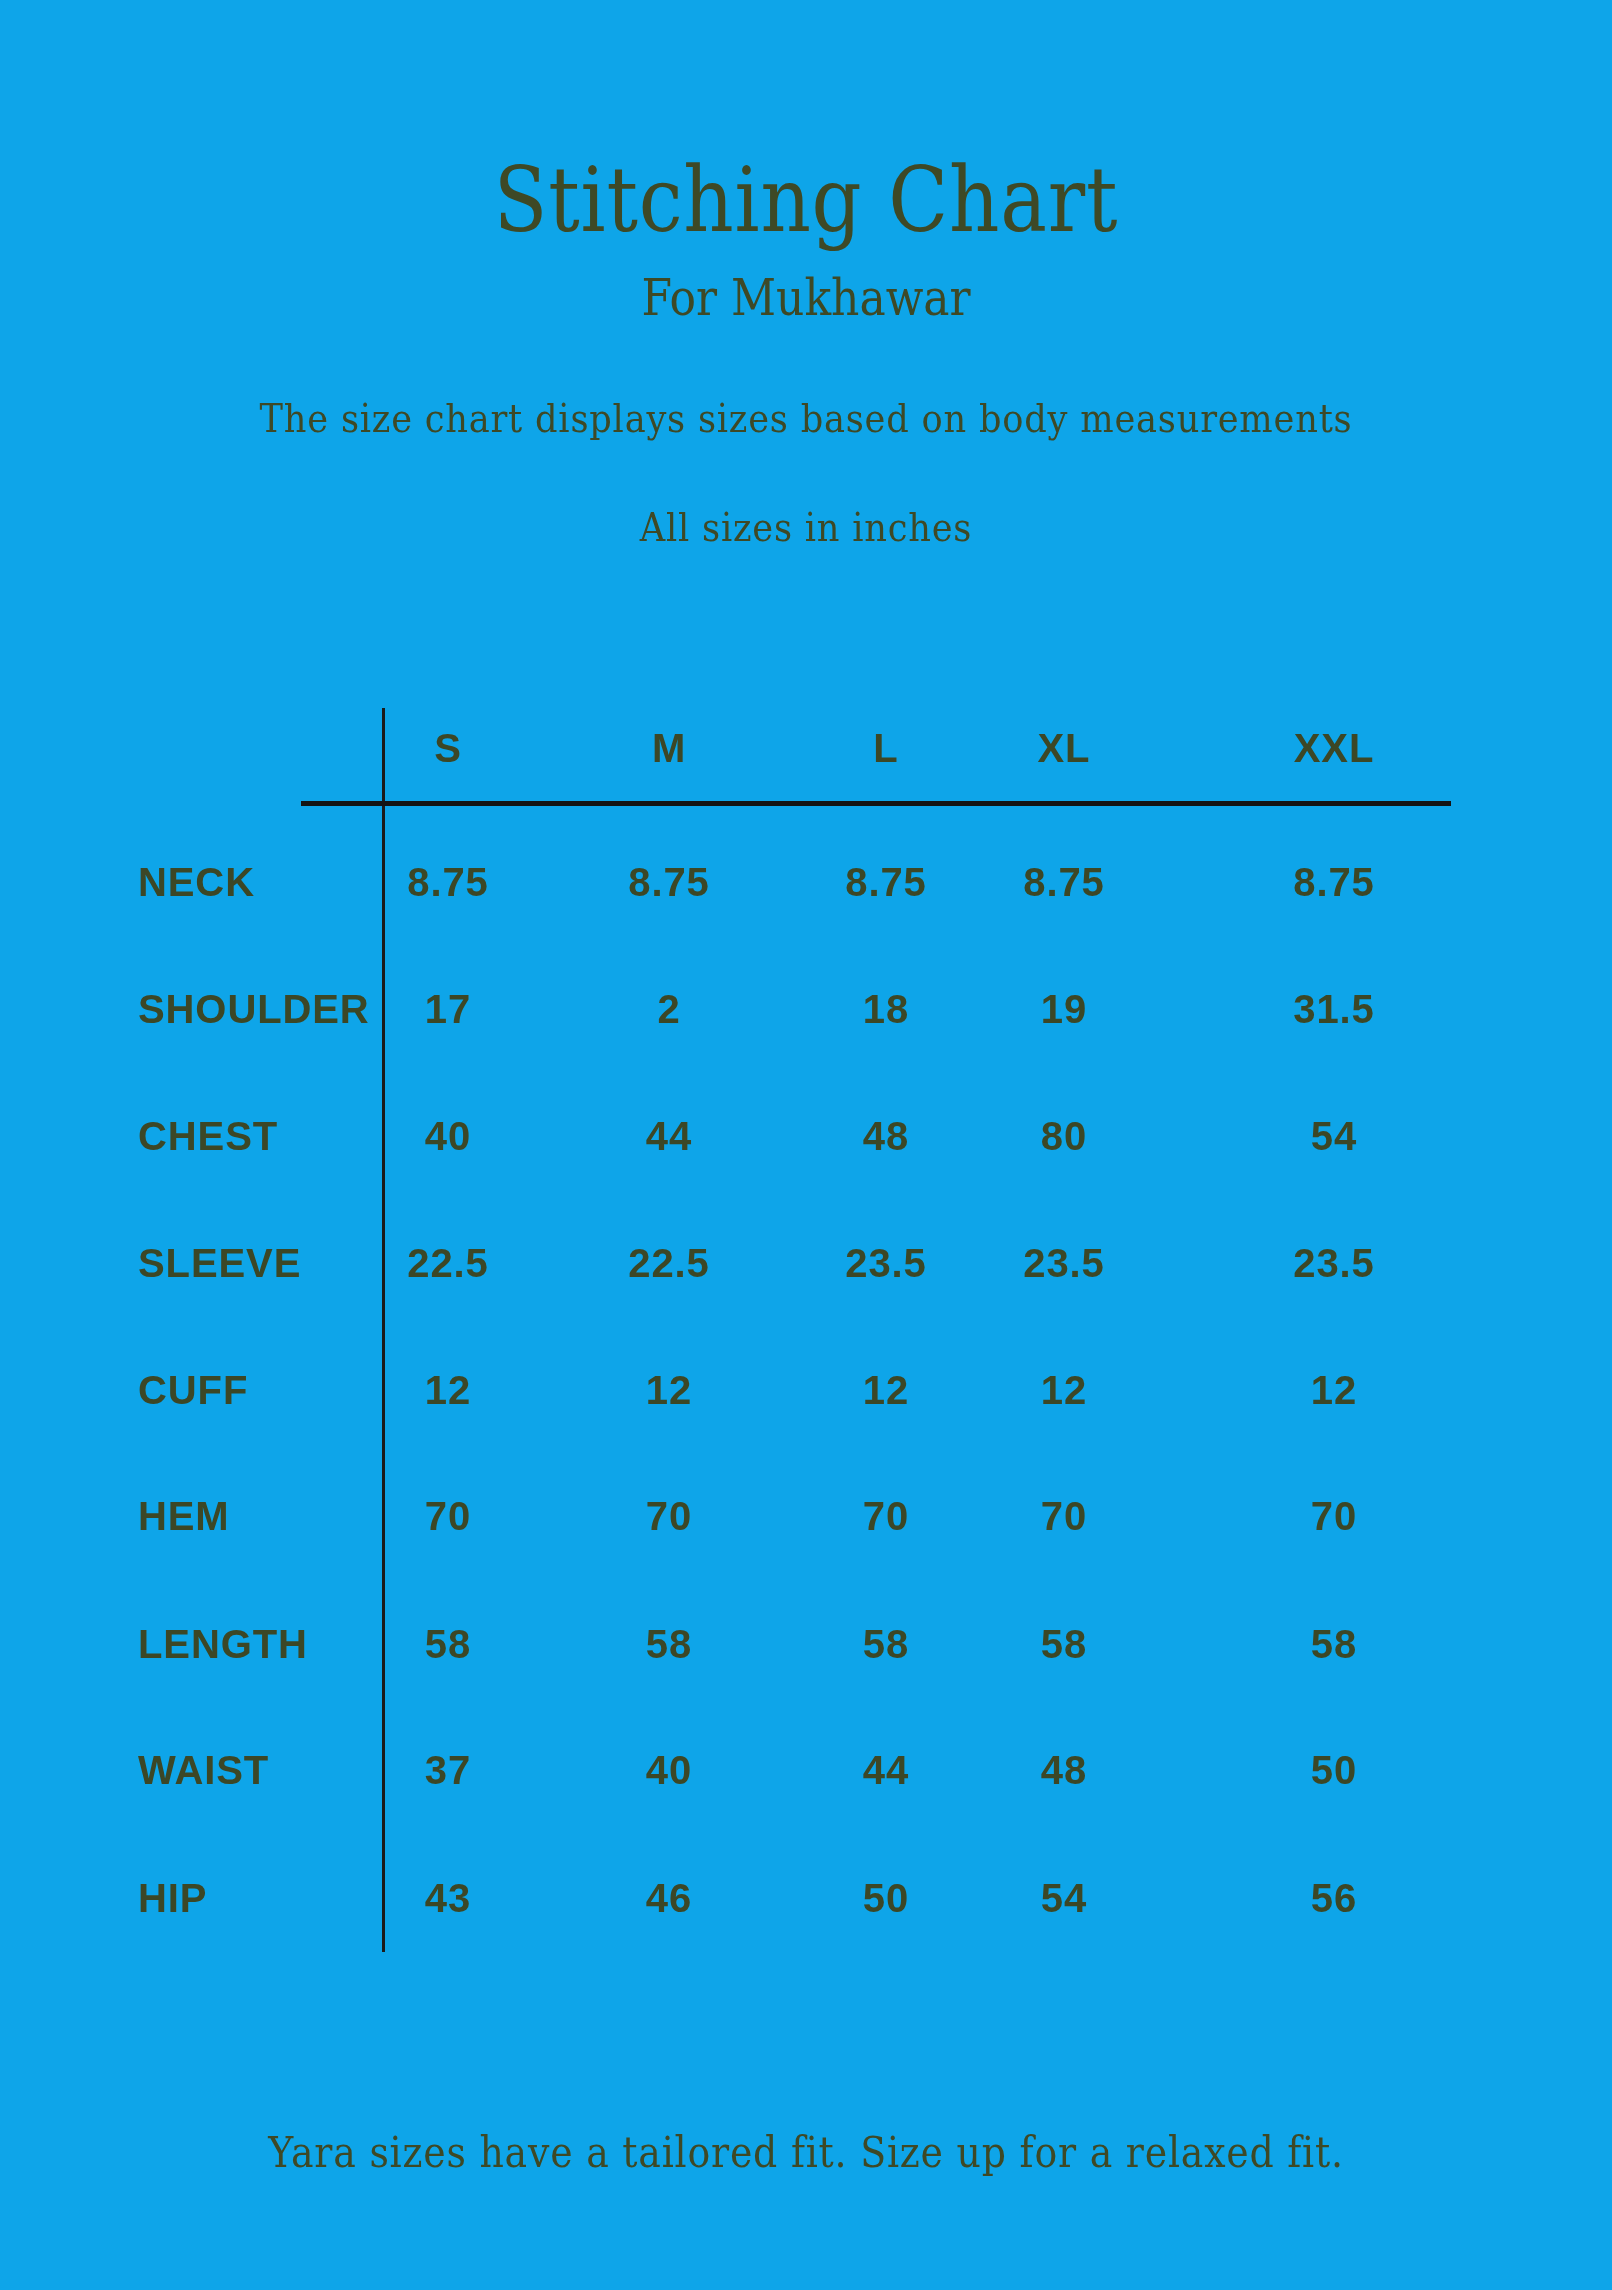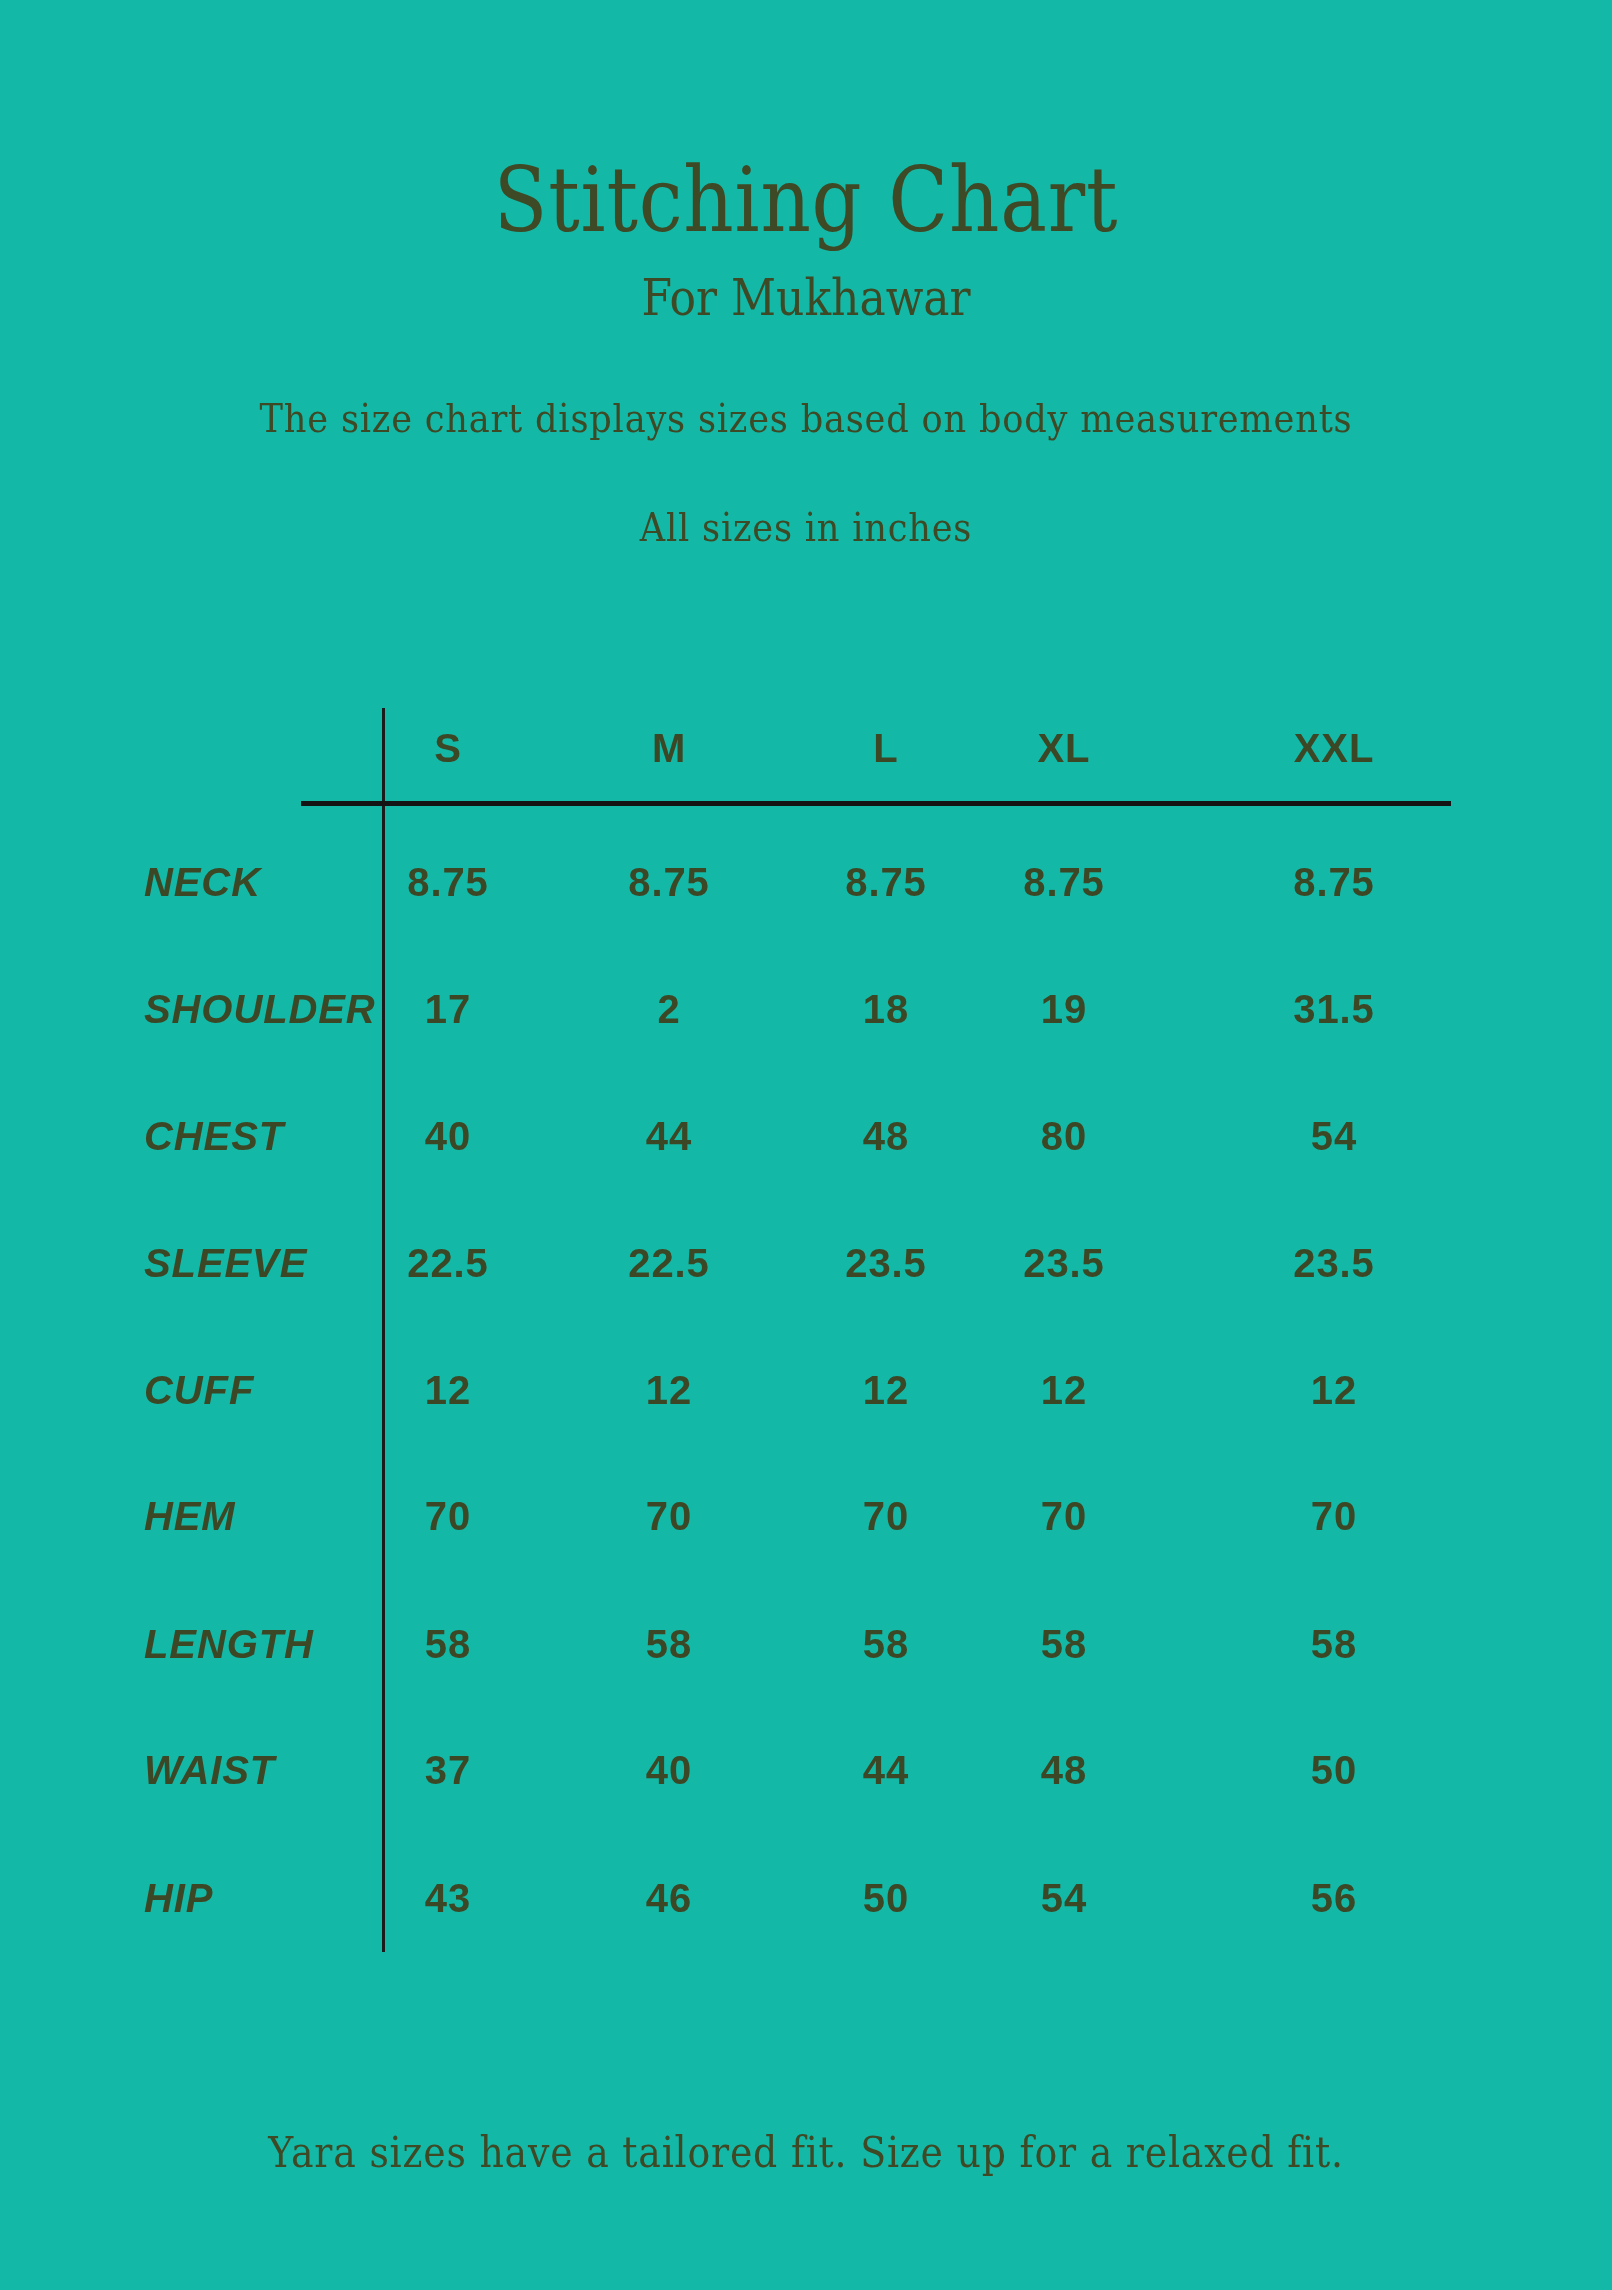--- a/index.html
+++ b/index.html
@@ -6,21 +6,21 @@
   body{
     width:1612px;height:2291px;
     background:#edc9af;
     font-family:"Liberation Sans", sans-serif;
     color:#3c4726;
   }
   .canvas{
     position:relative;
     width:1612px;height:2291px;
     overflow:hidden;
-    background:#14b8a6;
+    background:#0ea5e9;
   }
   .serif{
     font-family:"DejaVu Serif", serif;
     color:#3e4926;
     position:absolute;
     left:0;width:100%;
     text-align:center;
     transform:scaleX(0.88);
     white-space:nowrap;
   }
@@ -43,27 +43,26 @@
     background:#141414;
   }
 
   .trow{
     position:absolute;
     left:0;top:0;
     width:1612px;height:0;
   }
   .rlabel{
     position:absolute;
-    left:144px;top:0;
+    left:138px;top:0;
     transform:translateY(-50%);
     font-weight:bold;
     font-size:40px;
     letter-spacing:0.9px;
     white-space:nowrap;
-    font-style:italic;
   }
   .cell{
     position:absolute;
     top:0;
     transform:translate(-50%,-50%);
     font-weight:bold;
     font-size:40px;
     letter-spacing:0.9px;
     white-space:nowrap;
   }

